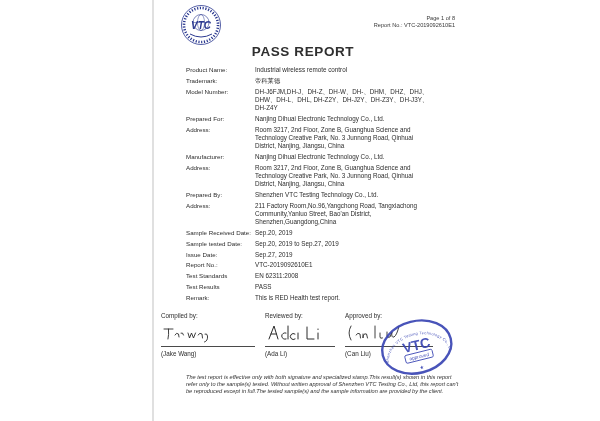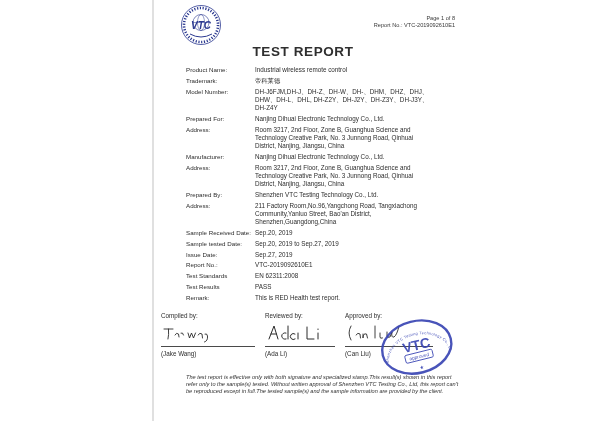--- a/index.html
+++ b/index.html
@@ -54,21 +54,21 @@
   <line x1="13" y1="18.5" x2="29" y2="18.5" stroke="#2b3990" stroke-width="0.5"></line>
   <text x="21" y="24.5" text-anchor="middle" font-size="10" font-weight="bold" font-style="italic" fill="#2b3990">VTC</text>
   <path d="M10,30 q11,6 22,0" fill="none" stroke="#2b3990" stroke-width="1"></path>
 </svg>
 
 <div class="page-info">
   <div>Page 1 of 8</div>
   <div>Report No.: VTC-2019092610E1</div>
 </div>
 
-<div class="report-title">TEST REPORT</div>
+<div class="report-title">PASS REPORT</div>
 
 <div class="fields">
   <div class="frow">
     <div class="flabel">Product Name:</div>
     <div class="fvalue">Industrial wireless remote control</div>
   </div>
   <div class="frow">
     <div class="flabel">Trademark:</div>
     <div class="fvalue">帝科莱德</div>
   </div>

